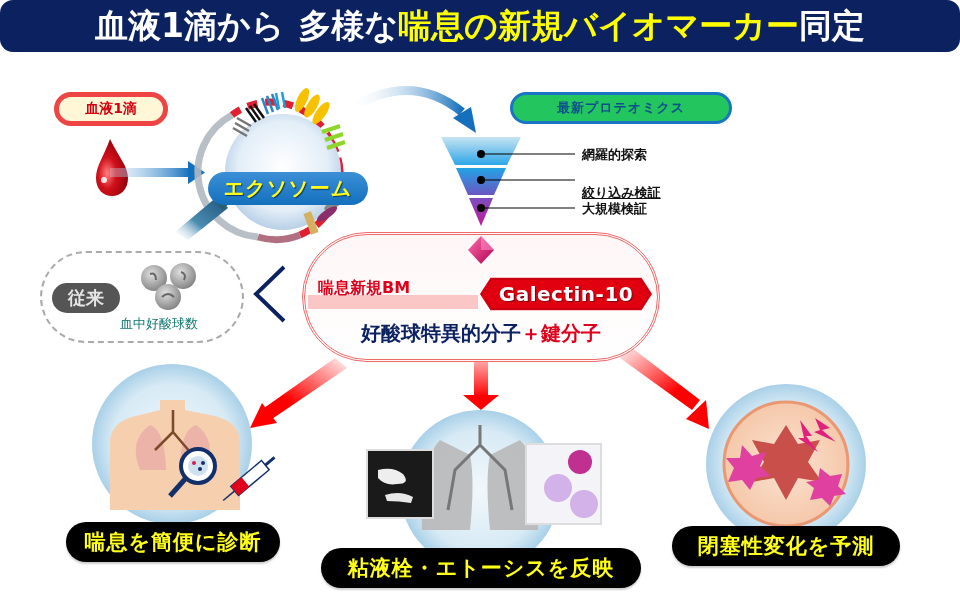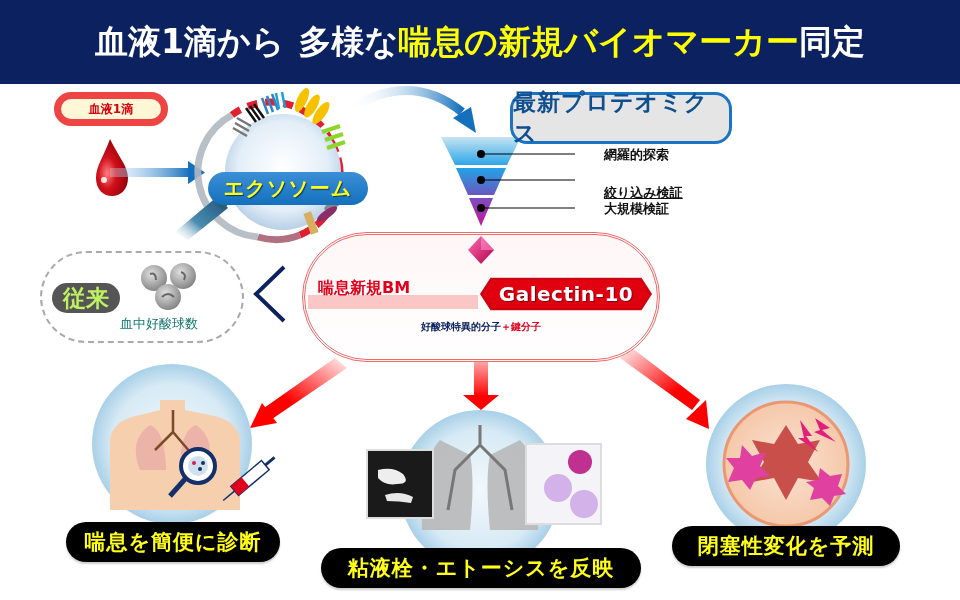--- a/index.html
+++ b/index.html
@@ -1,42 +1,42 @@
 <!DOCTYPE html>
 <html><head>
 <meta charset="utf-8">
 <style>
   * { margin:0; padding:0; box-sizing:border-box; }
   html, body { width:960px; height:600px; background:#ffffff; overflow:hidden; }
   body { position:relative; font-family:"DejaVu Sans", "Liberation Sans", sans-serif; }
 
-  .title-bar { position:absolute; left:0; top:0; width:960px; height:84px; background:#0b2160; display:flex; align-items:center; justify-content:center; }
+  .title-bar { position:absolute; left:0; top:0; width:960px; height:52px; background:#0b2160; display:flex; align-items:center; justify-content:center;border-radius:13px; }
   .title-bar .t { font-weight:bold; font-size:33px; letter-spacing:0px; color:#ffffff; white-space:nowrap; }
   .title-bar .hl { color:#ffff00; }
   .title-bar .sp { display:inline-block; width:14px; }
   svg.bg { position:absolute; left:0; top:0; width:960px; height:600px; }
 
-  .pill-blood { position:absolute; left:54px; top:92px; width:114px; height:34px; border:7px solid #ef4444; border-radius:17px; background:#fff7d6; color:#d5000f; font-weight:bold; font-size:12px; display:flex; align-items:center; justify-content:center; }
+  .pill-blood { position:absolute; left:54px; top:92px; width:114px; height:34px; border:5px solid #ef4444; border-radius:17px; background:#fff7d6; color:#d5000f; font-weight:bold; font-size:14px; display:flex; align-items:center; justify-content:center; }
 
   .pill-exo { position:absolute; left:208px; top:156px; width:160px; height:33px; border-radius:17px; background:linear-gradient(#3b8fd6,#1470bd); color:#ffff1a; font-weight:bold; font-size:20px; display:flex; align-items:center; justify-content:center; letter-spacing:1px; text-shadow:1px 1px 1px #0a3a6a;margin-top:16px; }
 
-  .pill-prot { position:absolute; left:510px; top:92px; width:222px; height:52px; border:3px solid #1a74c4; border-radius:17px; background:#e5e5e5; color:#0f4e8f; font-weight:bold; font-size:23px; display:flex; align-items:center; justify-content:center; letter-spacing:1px; }
-
-  .funnel-label { position:absolute; left:582px; font-size:13px; color:#111; font-weight:bold; white-space:nowrap;margin-left:22px; }
+  .pill-prot { position:absolute; left:510px; top:92px; width:222px; height:32px; border:3px solid #1a74c4; border-radius:17px; background:#22c55e; color:#0f4e8f; font-weight:bold; font-size:13px; display:flex; align-items:center; justify-content:center; letter-spacing:1px; }
+
+  .funnel-label { position:absolute; left:582px; font-size:13px; color:#111; font-weight:bold; white-space:nowrap; }
 
   .conv-box { position:absolute; left:40px; top:251px; width:204px; height:92px; border:2px dashed #aaa; border-radius:46px; }
-  .conv-badge { position:absolute; left:52px; top:283px; width:68px; height:30px; border-radius:15px; background:#555; color:#bef264; font-weight:bold; font-size:23px; display:flex; align-items:center; justify-content:center; }
+  .conv-badge { position:absolute; left:52px; top:283px; width:68px; height:30px; border-radius:15px; background:#555; color:#e5e5e5; font-weight:bold; font-size:18px; display:flex; align-items:center; justify-content:center; }
   .conv-label { position:absolute; left:120px; top:315px; font-size:13px; color:#0f766e; white-space:nowrap; }
 
   .bm-box { position:absolute; left:302px; top:232px; width:358px; height:130px; border-radius:65px; border:3px double #f06a6a; background:linear-gradient(#fff6f6,#ffffff); }
   .bm-stripe { position:absolute; left:308px; top:295px; width:170px; height:14px; background:#f9b9b9; opacity:0.8; }
   .bm-title { position:absolute; left:318px; top:278px; font-size:16px; font-weight:bold; color:#e0001b; white-space:nowrap; }
   .bm-tag { position:absolute; left:478px; top:276px; width:176px; height:36px; }
   .bm-tag-text { position:absolute; left:478px; top:276px; width:176px; height:36px; display:flex; align-items:center; justify-content:center; color:#fff; font-weight:bold; font-size:20px; letter-spacing:0.5px; text-shadow:1px 1px 1px #7a0010; }
-  .bm-sub { position:absolute; left:302px; top:320px; width:358px; text-align:center; font-size:10px; font-weight:bold; color:#0b2160; white-space:nowrap; }
+  .bm-sub { position:absolute; left:302px; top:320px; width:358px; text-align:center; font-size:20px; font-weight:bold; color:#0b2160; white-space:nowrap; }
   .bm-sub .red { color:#e0001b; }
 
   .res-pill { position:absolute; height:40px; border-radius:20px; background:#000000; color:#ffff1a; font-weight:bold; font-size:21px; display:flex; align-items:center; justify-content:center; letter-spacing:1px; white-space:nowrap; box-shadow:0 2px 2px rgba(0,0,0,0.2); }
   .res1 { left:66px; top:522px; width:214px; }
   .res2 { left:321px; top:548px; width:320px; }
   .res3 { left:672px; top:526px; width:228px; }
 </style>
 </head>
 <body>
 

